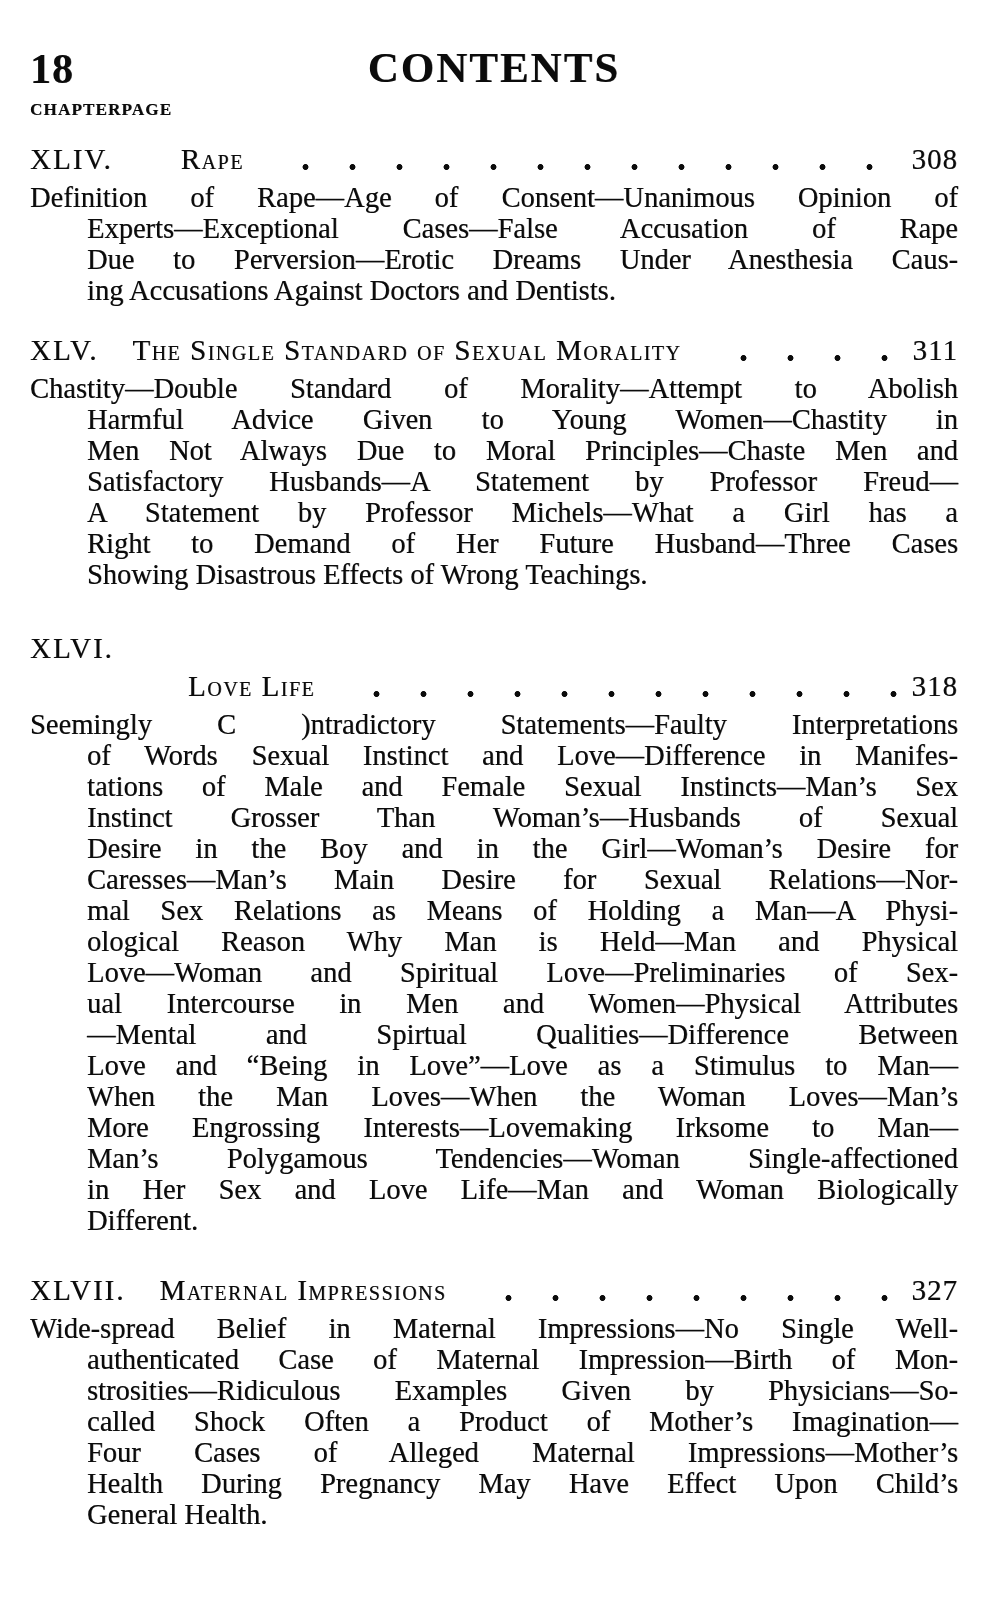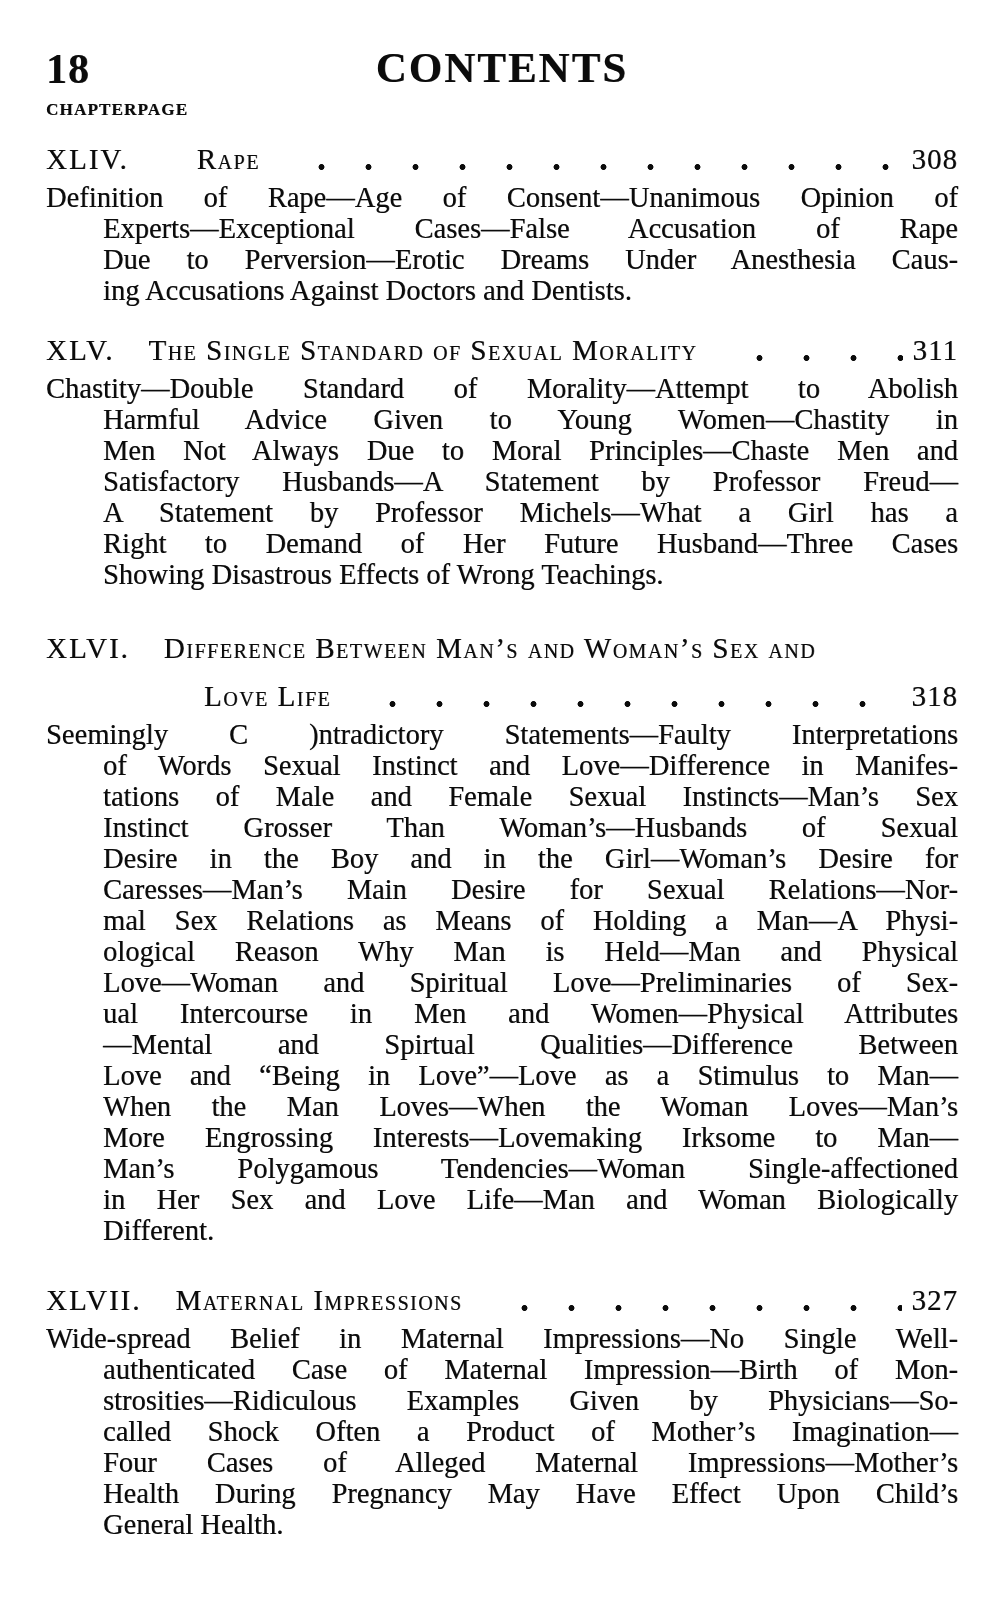--- a/index.html
+++ b/index.html
@@ -1,39 +1,39 @@
 <!DOCTYPE html>
 <html><head>
 <meta charset="utf-8">
 <style>
   html,body{margin:0;padding:0}
   body{
     width:1000px;height:1618px;overflow:hidden;
     background:#ffffff;color:#0b0b0b;
     font-family:"Liberation Serif","DejaVu Serif",serif;
   }
-  .page{padding:46px 42px 0 46px; text-shadow:0.5px 0.2px 0 rgba(11,11,11,0.55);}
+  .page{padding:46px 42px 0 30px; text-shadow:0.5px 0.2px 0 rgba(11,11,11,0.55);}
   .page-header{position:relative;height:46px}
   .folio{position:absolute;left:0;top:2px;font-size:42px;font-weight:bold;line-height:1;letter-spacing:1px}
   .contents-title{position:absolute;left:0;right:0;top:0;margin:0;text-align:center;
     font-size:43px;font-weight:bold;letter-spacing:2px;line-height:1}
   .col-labels{display:flex;margin-top:9px;
     font-size:17px;font-weight:bold;letter-spacing:1.2px;line-height:1}
   .chap-head{display:flex;align-items:baseline;font-size:29px;line-height:36px;white-space:nowrap}
   .roman{letter-spacing:2px}
   .hgap{display:inline-block;width:34px;flex:0 0 auto}
   .g-wide{width:68px}
   .ctitle{font-variant:small-caps;letter-spacing:1.5px}
   .leader{flex:1 1 auto;align-self:stretch;margin:0 10px 0 28px;
     background-image:radial-gradient(circle,#0b0b0b 2.6px,transparent 3.3px);
     background-size:47px 10px;background-repeat:repeat-x;
     background-position:left 10px bottom 5px}
   .pnum{letter-spacing:1px}
   .indent2{display:inline-block;width:158px;flex:0 0 auto}
-  .head2{margin-top:12px}
+  .head2{margin-top:2px}
   .para{font-size:28.5px;line-height:31px;padding-left:57px;margin-top:5px}
   .para .line{text-align:justify;text-align-last:justify}
   .para .line.first{margin-left:-57px}
   .para .line.last{text-align-last:left}
   .entry-xliv{margin-top:23px}
   .entry-xlv{margin-top:26px}
   .entry-xlvi{margin-top:40px}
   .entry-xlvii{margin-top:36px}
 </style>
 </head>
@@ -83,21 +83,20 @@
         <div class="line">A Statement by Professor Michels—What a Girl has a</div>
         <div class="line">Right to Demand of Her Future Husband—Three Cases</div>
         <div class="line last">Showing Disastrous Effects of Wrong Teachings.</div>
       </div>
   </section>
 
   <section class="entry entry-xlvi">
     <div class="chap-head">
       <span class="roman">XLVI.</span>
       <span class="hgap"></span>
-      <span class="ctitle">Difference Between Man’s and Woman’s Sex and</span>
     </div>
     <div class="chap-head head2">
       <span class="indent2"></span>
       <span class="ctitle">Love Life</span>
       <span class="leader"></span>
       <span class="pnum">318</span>
     </div>
     <div class="para">
         <div class="line first">Seemingly C )ntradictory Statements—Faulty Interpretations</div>
         <div class="line">of Words Sexual Instinct and Love—Difference in Manifes-</div>

